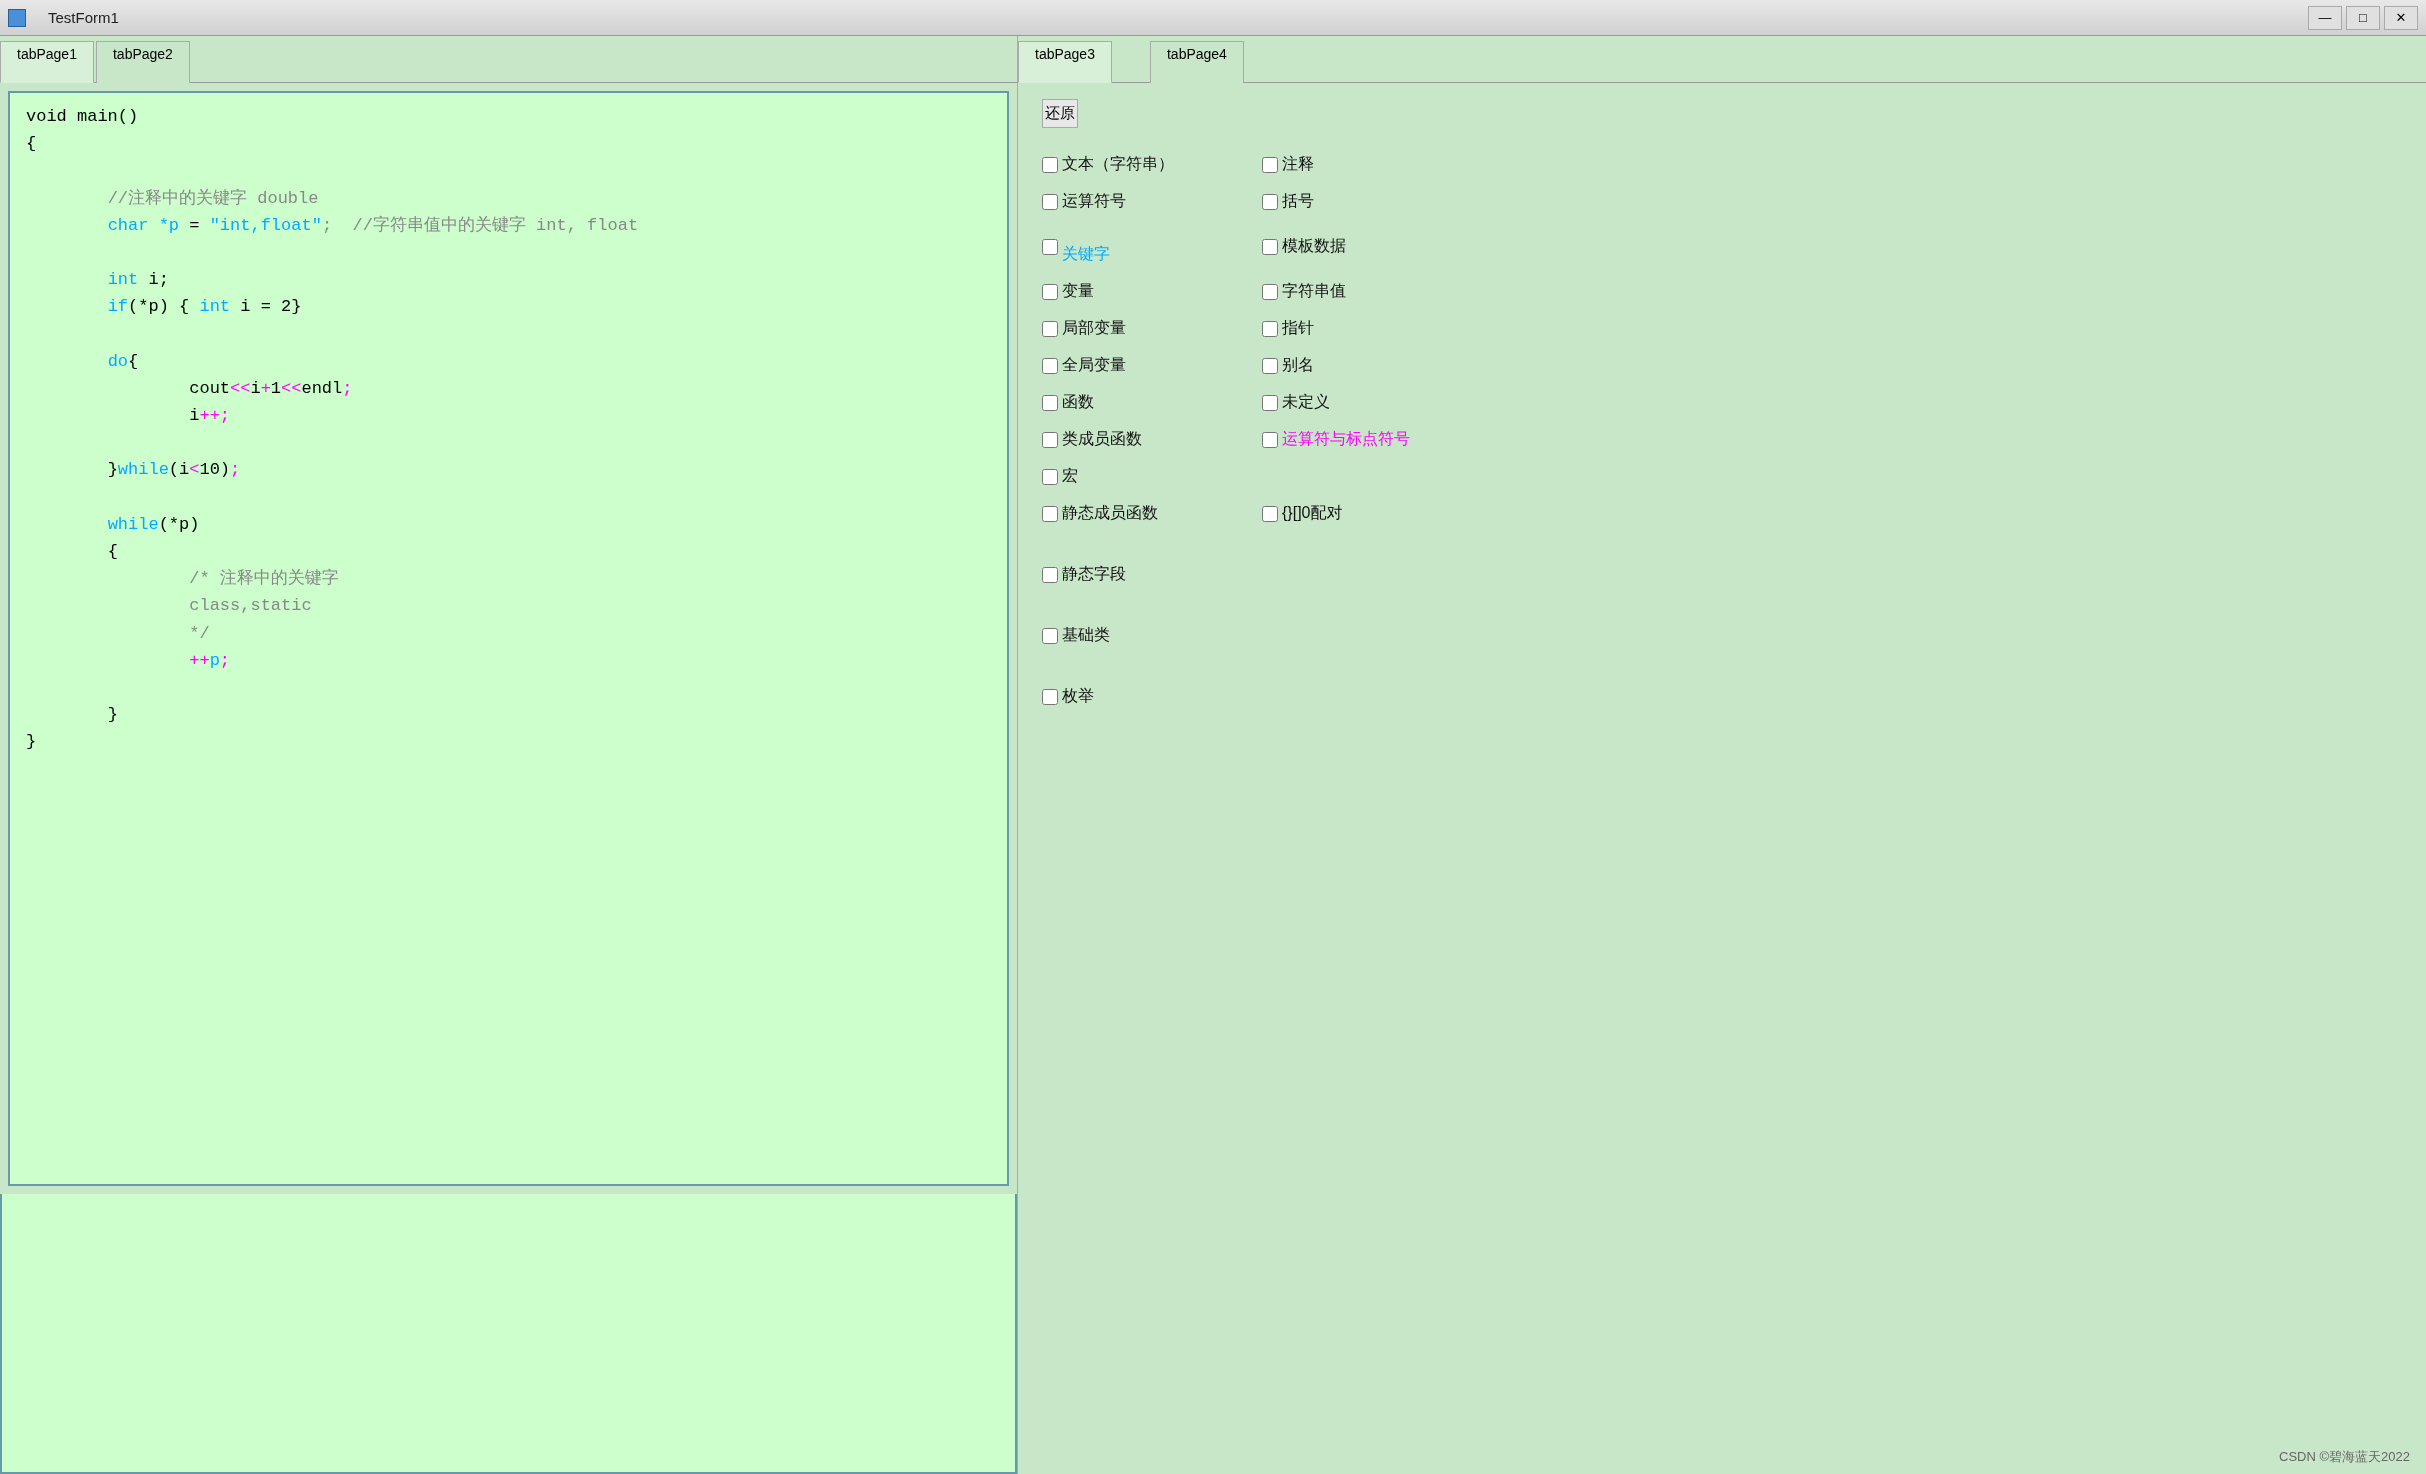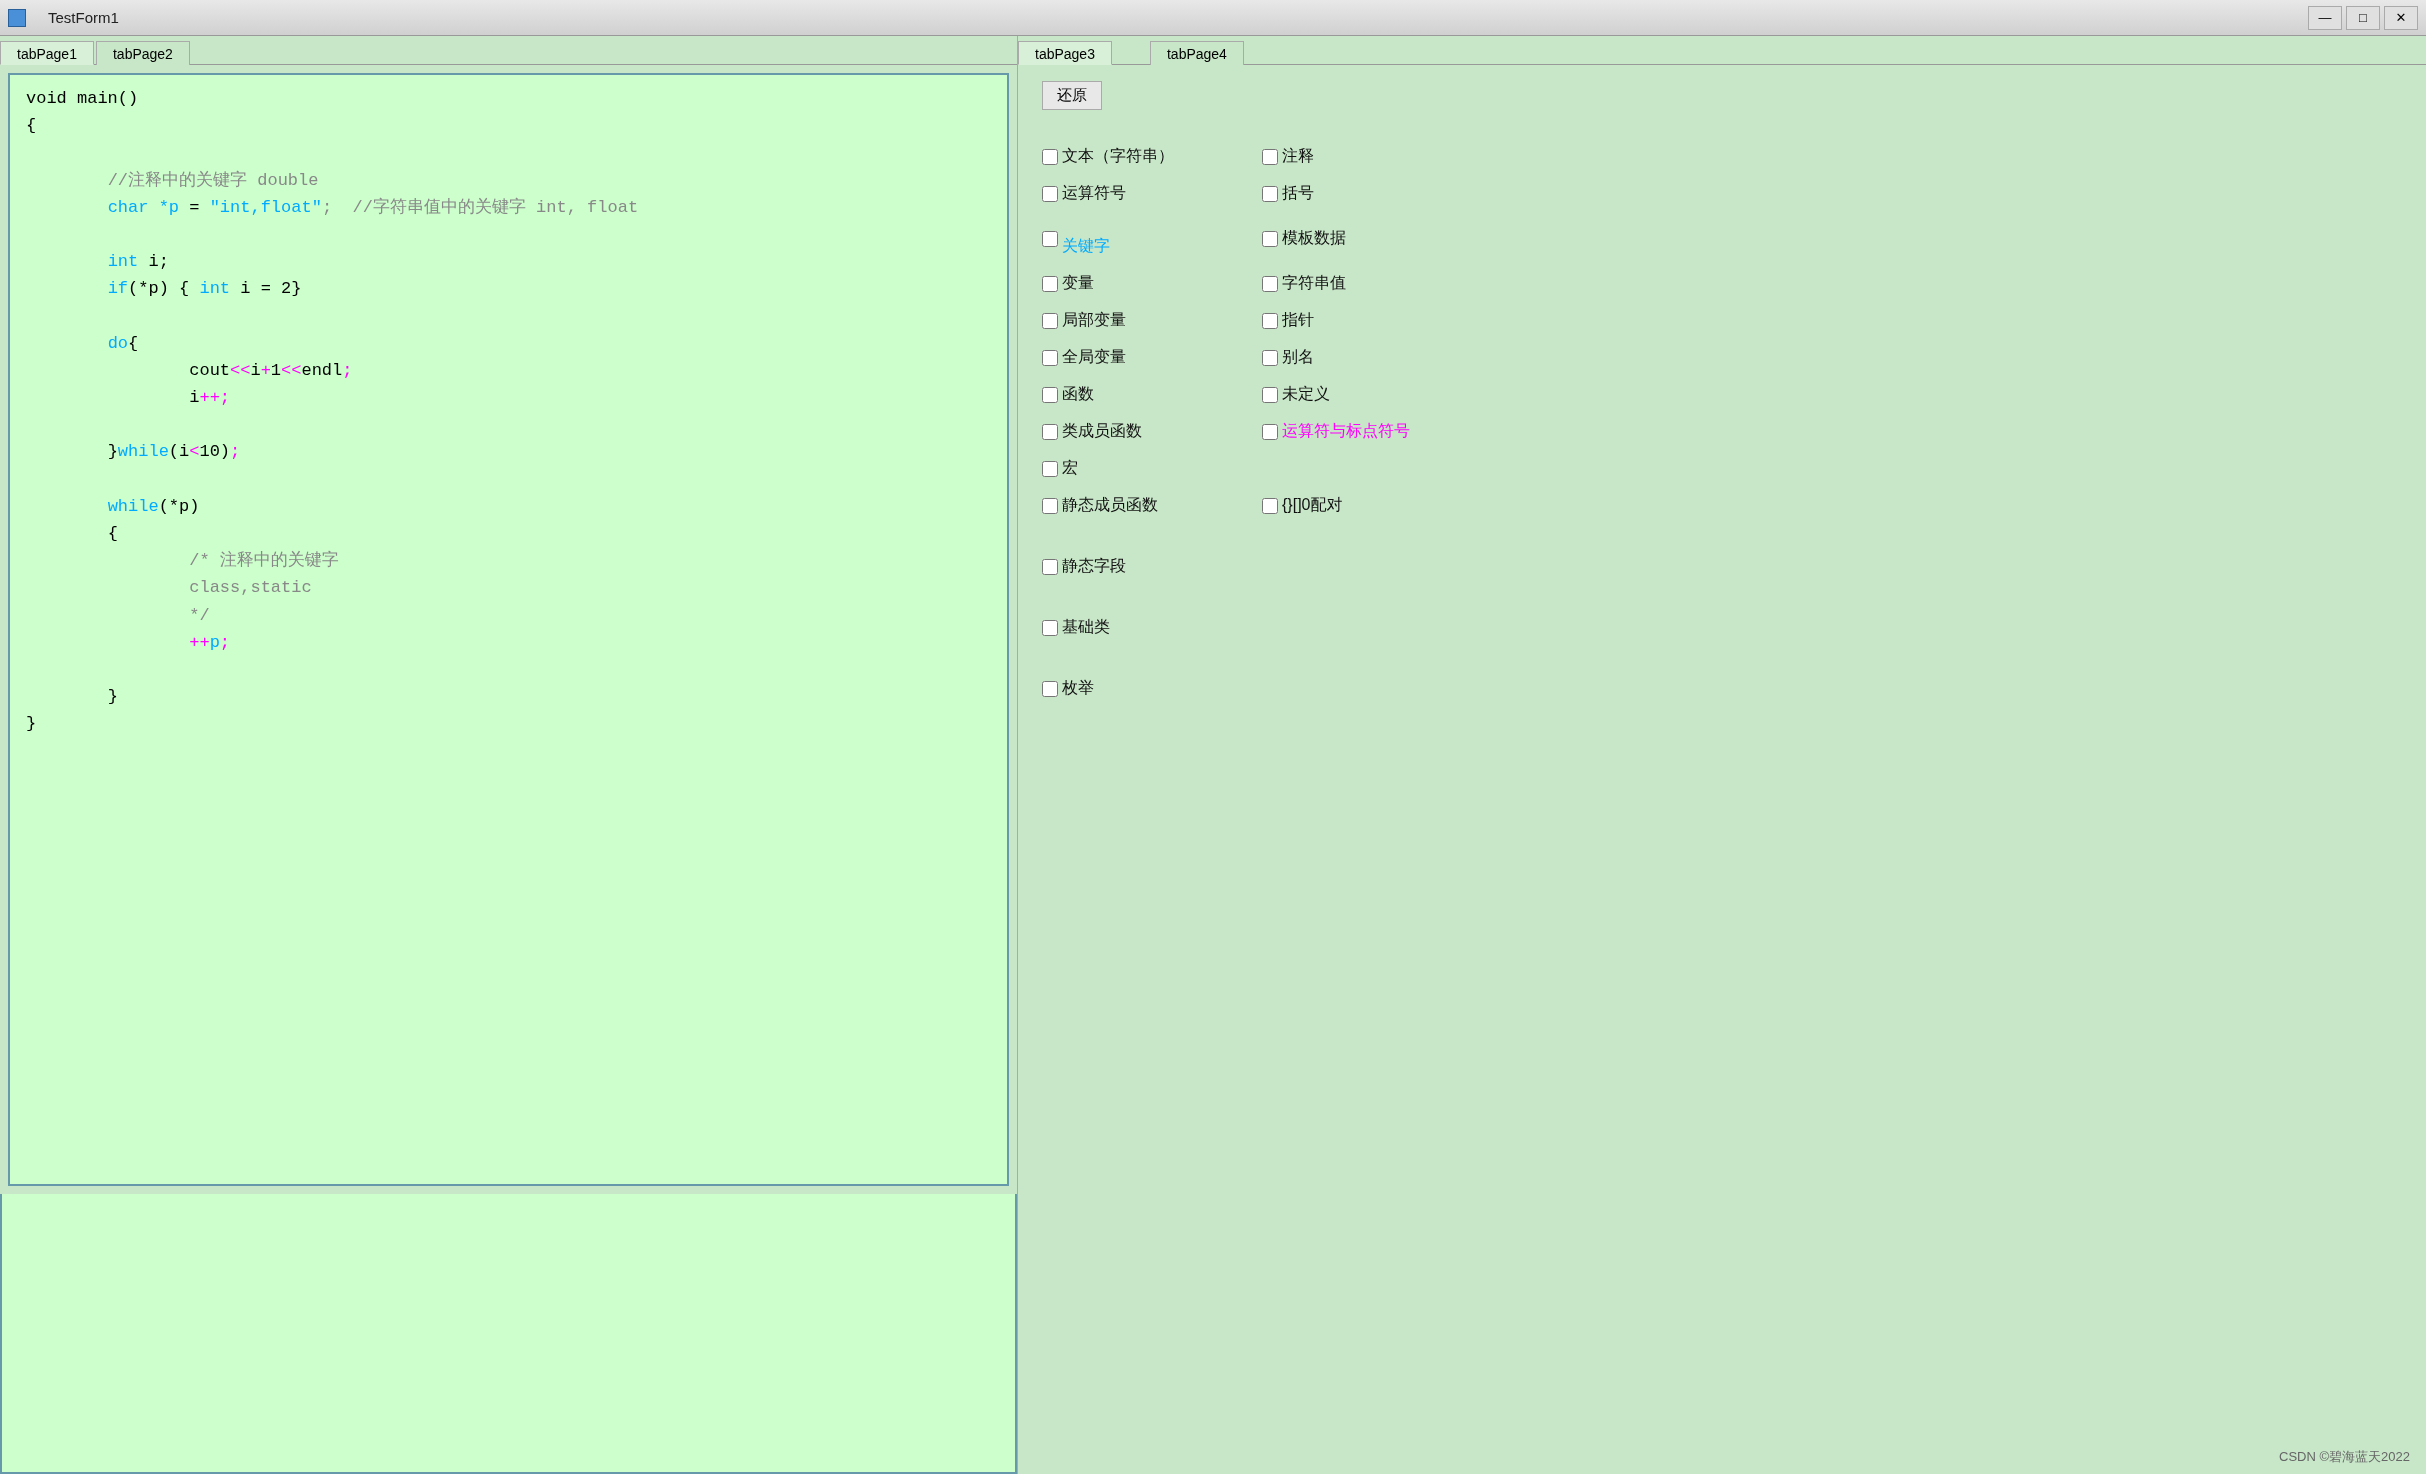--- a/index.html
+++ b/index.html
@@ -66,21 +66,21 @@
       border-right: 1px solid #aaa;
     }
 
     .tab-bar {
       display: flex;
       background: #c8e6c8;
       border-bottom: 1px solid #999;
       padding-top: 4px;
     }
     .tab {
-      padding: 4px 16px 2px 16px;
+      padding: 4px 16px 20px 16px;
       font-size: 14px;
       cursor: pointer;
       border: 1px solid #aaa;
       border-bottom: none;
       background: #c8e6c8;
       margin-right: 2px;
       position: relative;
       top: 1px;
     }
     .tab.active {
@@ -134,24 +134,24 @@
 
     .right-content {
       padding: 16px 24px;
       flex: 1;
       overflow-y: auto;
     }
 
     .restore-btn {
       background: #e8e8e8;
       border: 1px solid #aaa;
-      padding: 4px 14px;
+      padding: 4px 2px;
       font-size: 15px;
       cursor: pointer;
-      margin-bottom: 30px;
+      margin-bottom: 20px;
       display: inline-block;
     }
 
     .checkbox-grid {
       display: grid;
       grid-template-columns: 220px 220px;
       gap: 0;
       row-gap: 4px;
     }
 

